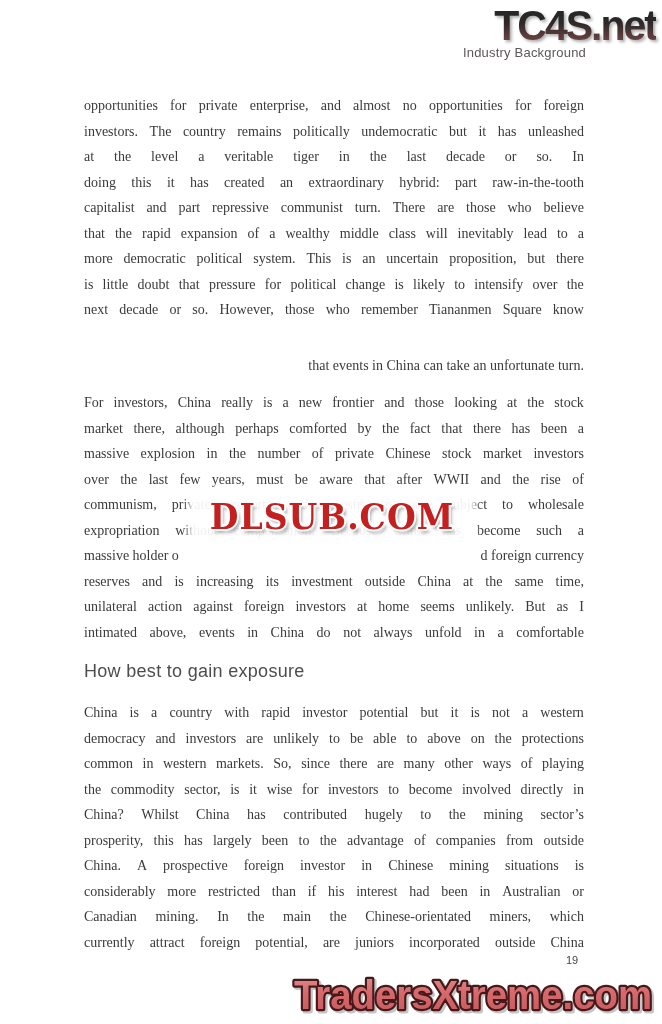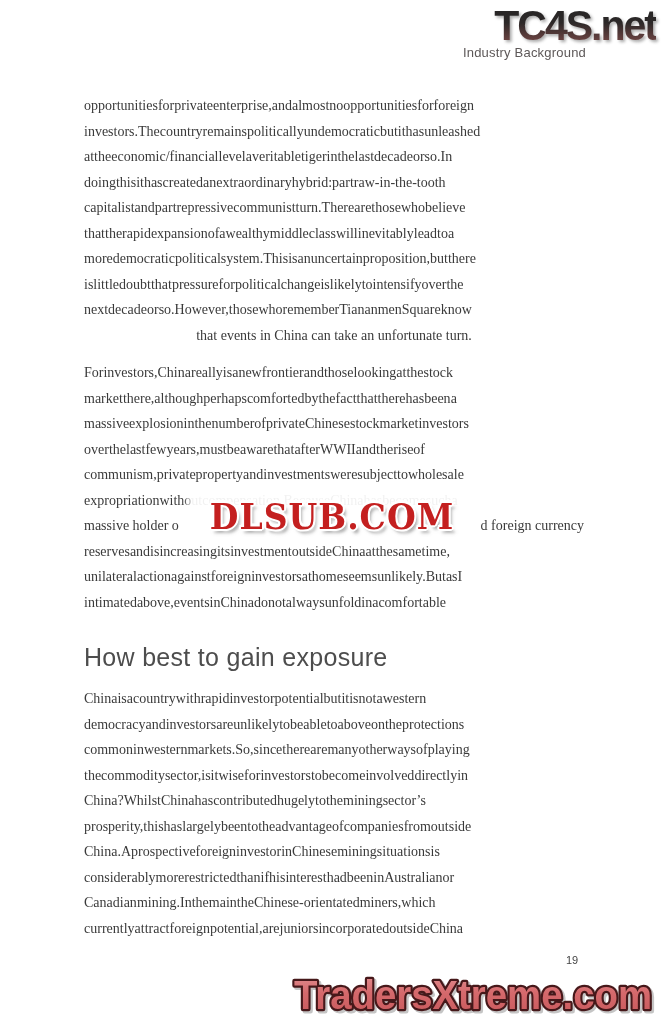--- a/index.html
+++ b/index.html
@@ -24,27 +24,27 @@
     font-family:"Liberation Sans","DejaVu Sans",sans-serif;
     font-size:13px; color:#5d5858; letter-spacing:0.2px;
   }
 
   
   .text-col {
     position:absolute; left:84px; top:93px; width:500px;
     font-size:14px; color:#3a3a3a;
   }
   .line { height:25.5px; line-height:25.5px; white-space:nowrap; }
-  .line-just { display:flex; justify-content:flex-start; }
-  .line-left { text-align:center; }
+  .line-just { display:flex; justify-content:space-between; }
+  .line-left { text-align:right;margin-top:30px; }
   .para-2 { margin-top:12px; }
   .section-heading {
-    margin:25px 0 0 0; padding:0; height:38px; line-height:34px;
+    margin:9px 0 0 0; padding:0; height:38px; line-height:34px;
     font-family:"Liberation Sans","DejaVu Sans",sans-serif;
-    font-weight:normal; font-size:25px; color:#4d4d4d; letter-spacing:0.3px;
+    font-weight:normal; font-size:18px; color:#4d4d4d; letter-spacing:0.3px;
   }
   .para-3 { margin-top:8px; }
   .line-obscured { display:flex; justify-content:space-between; }
 
   
   .watermark {
     position:absolute; left:192px; top:493px; width:280px; height:46px;
     background:rgba(255,255,255,0.93);
     box-shadow:0 0 7px 4px rgba(255,255,255,0.88);
     display:flex; align-items:center; justify-content:center;
@@ -95,21 +95,20 @@
         <span>politically</span>
         <span>undemocratic</span>
         <span>but</span>
         <span>it</span>
         <span>has</span>
         <span>unleashed</span>
       </div>
       <div class="line line-just">
         <span>at</span>
         <span>the</span>
-        <span>economic/financial</span>
         <span>level</span>
         <span>a</span>
         <span>veritable</span>
         <span>tiger</span>
         <span>in</span>
         <span>the</span>
         <span>last</span>
         <span>decade</span>
         <span>or</span>
         <span>so.</span>

